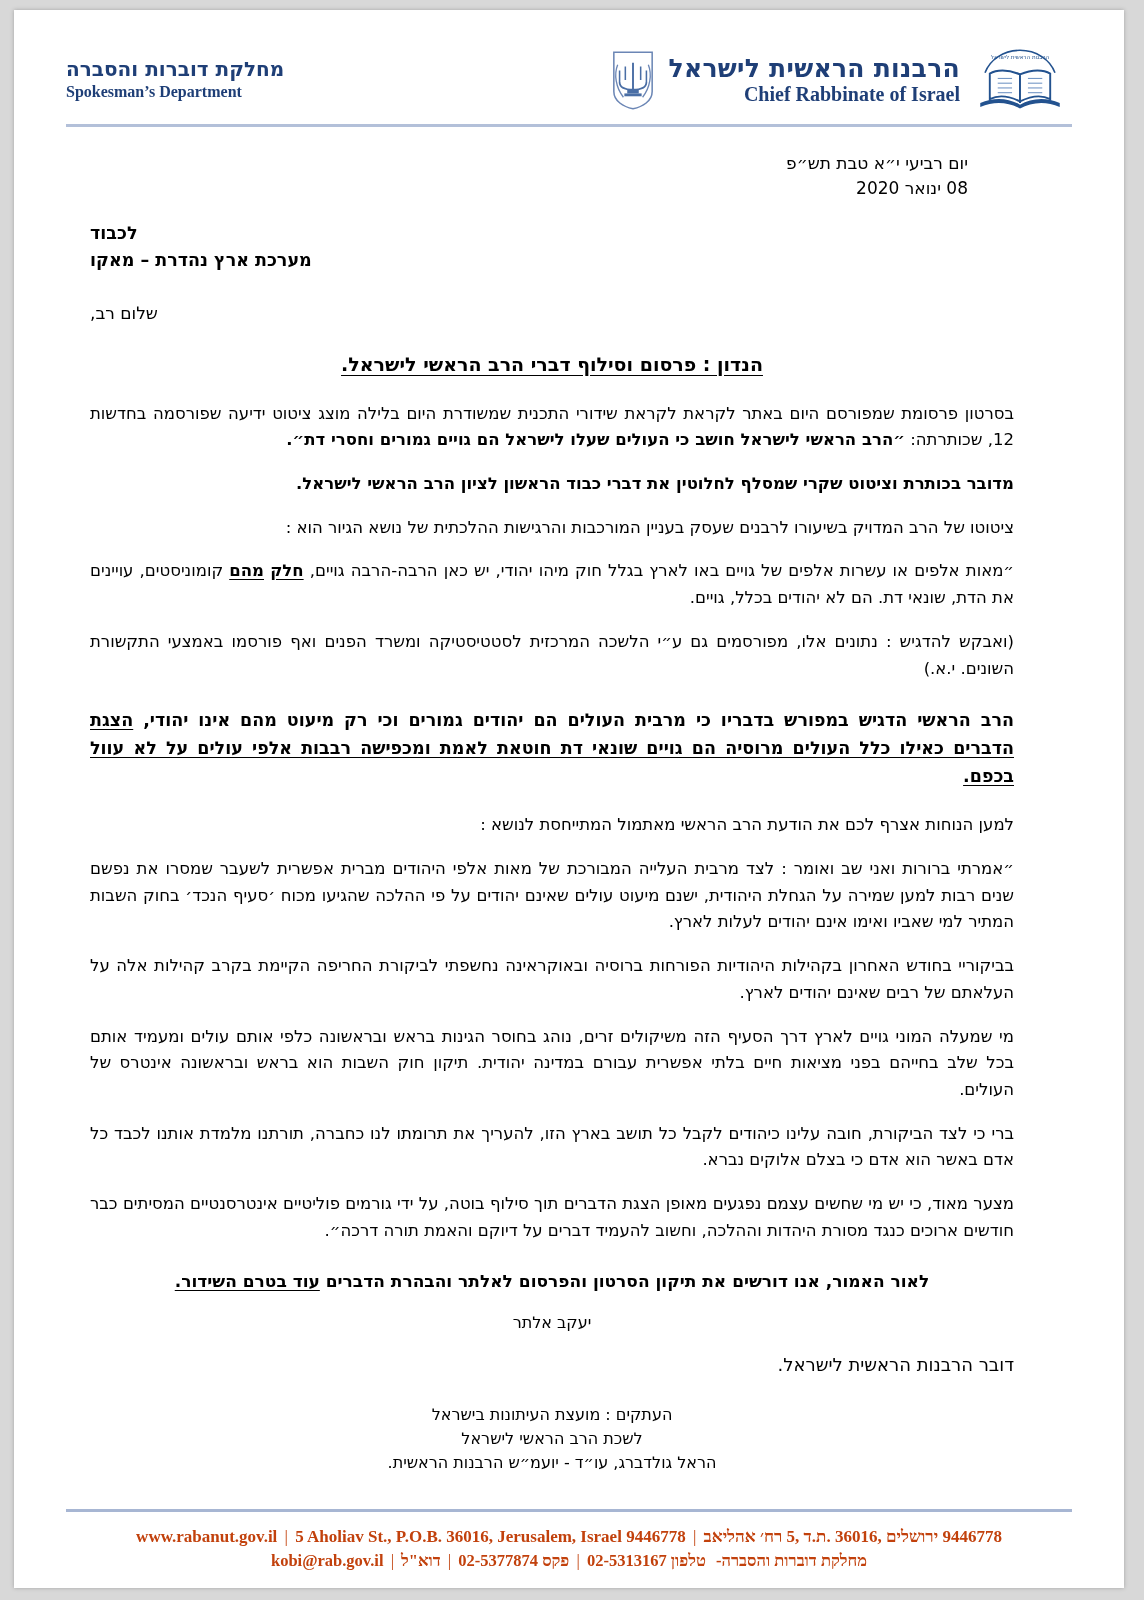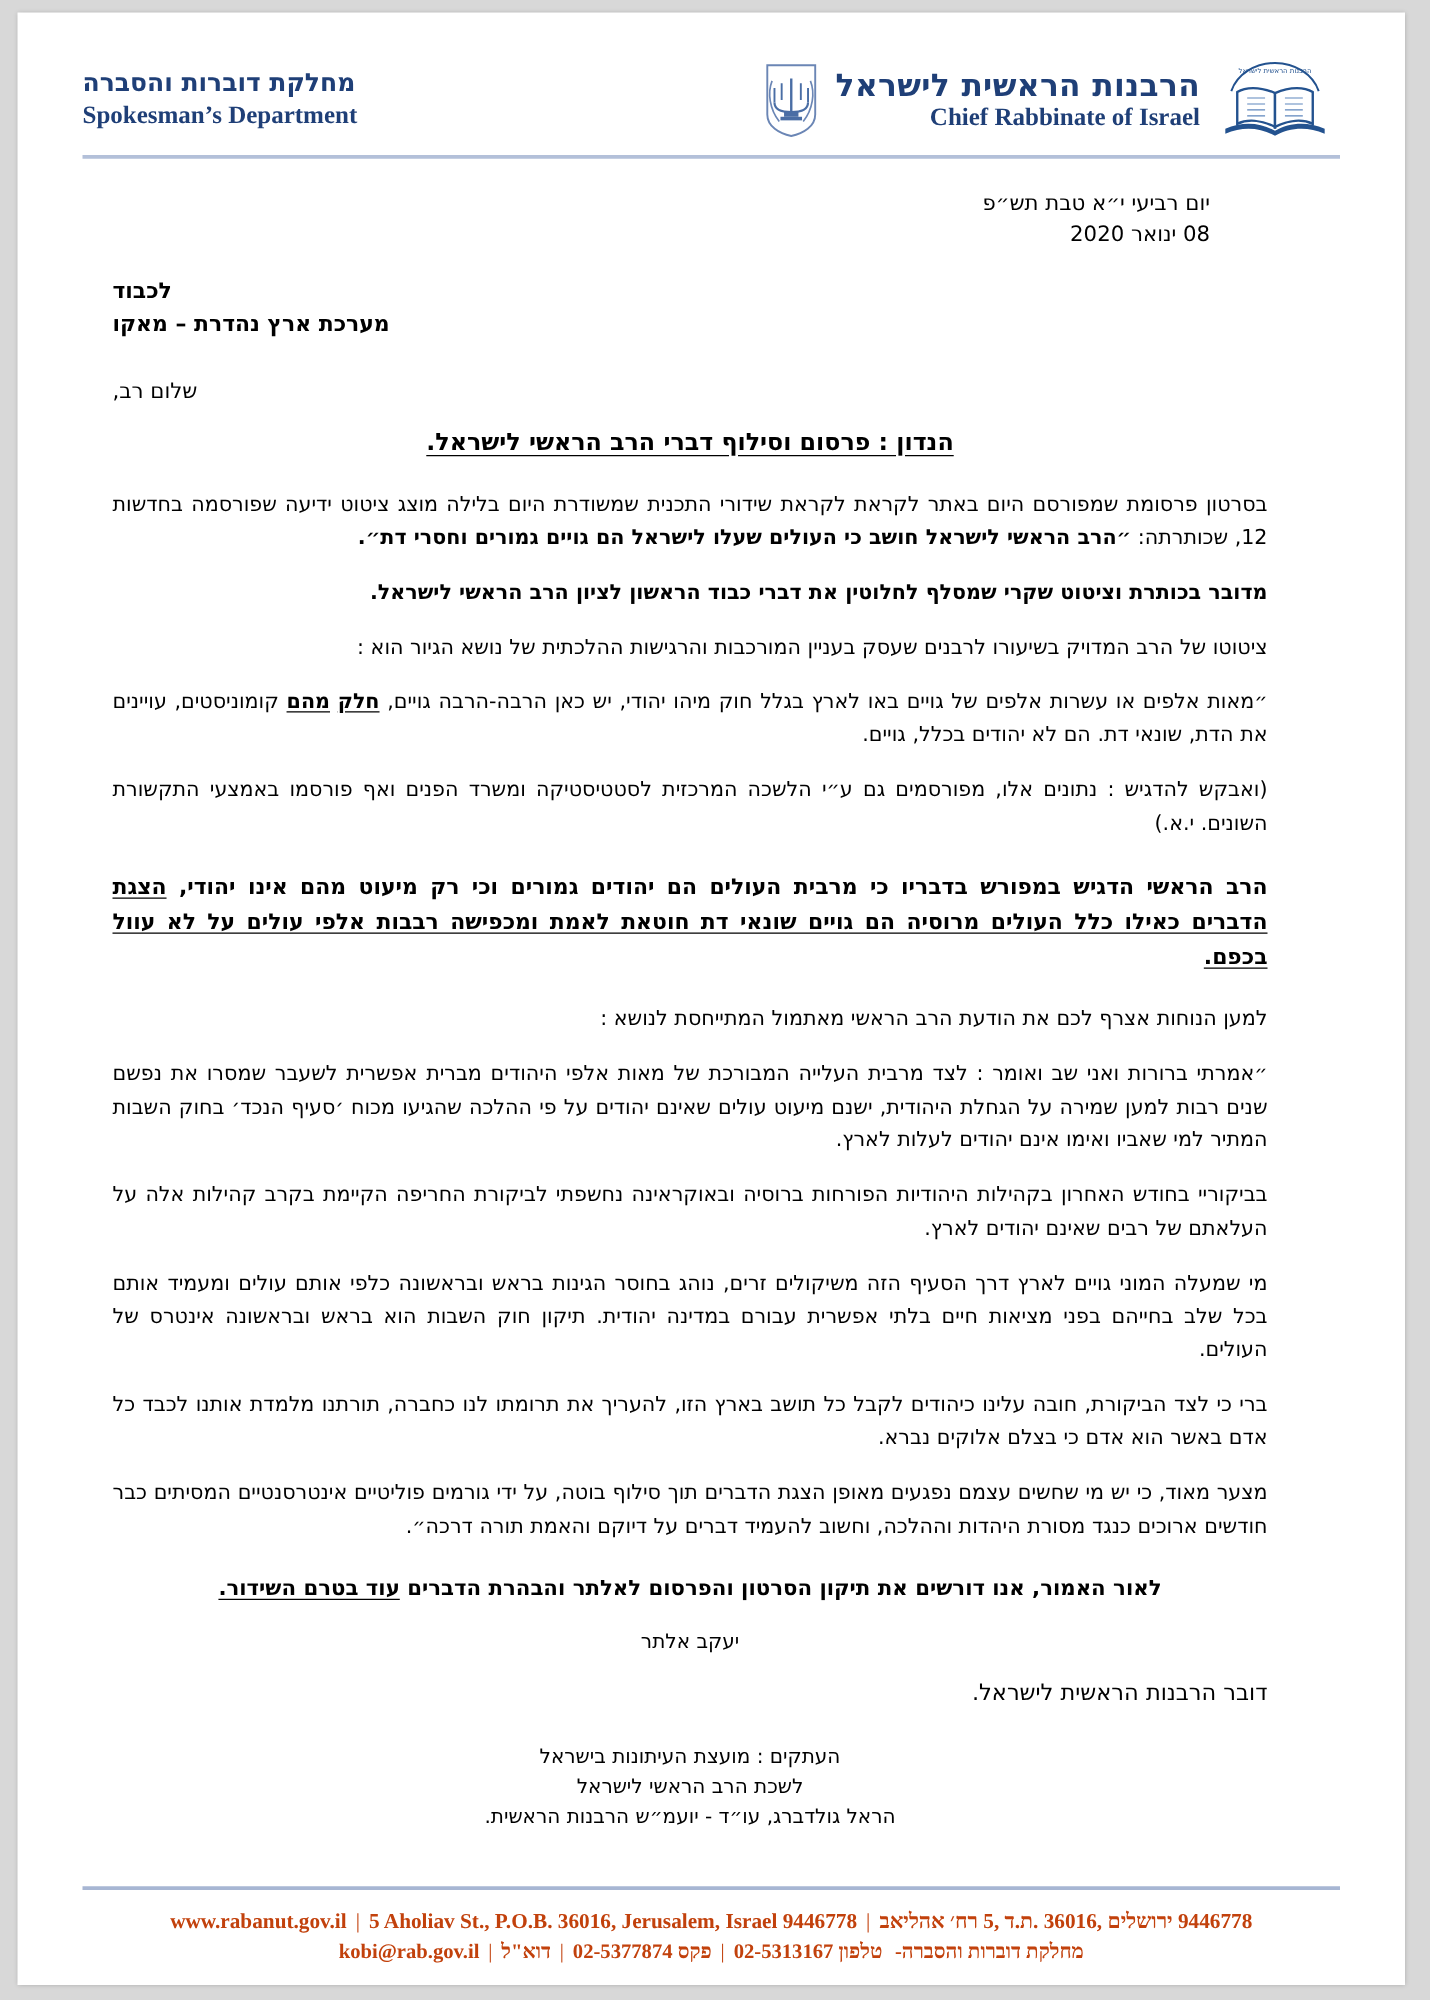--- a/index.html
+++ b/index.html
@@ -67,21 +67,21 @@
   }
   .dept-he {
     font-family: "DejaVu Sans", sans-serif;
     font-size: 20px;
     font-weight: 700;
     color: #1f3f77;
     white-space: nowrap;
   }
   .dept-en {
     font-family: "Liberation Serif", serif;
-    font-size: 20px;
+    font-size: 16px;
     font-weight: 700;
     color: #1f3f77;
     direction: ltr;
     white-space: nowrap;
     margin-top: 2px;
   }
   .rule-top {
     margin: 12px 52px 0 52px;
     height: 3px;
     background: #8a9ec4;
@@ -108,21 +108,21 @@
     text-align: left;
     font-size: 17.5px;
     font-weight: 700;
     line-height: 1.55;
   }
   .addressee div { white-space: nowrap; }
   .greeting {
     text-align: left;
     font-size: 17px;
     margin-top: 28px;
-    margin-bottom: 20px;
+    margin-bottom: 30px;
   }
   .subject {
     text-align: center;
     font-size: 19px;
     font-weight: 700;
     text-decoration: underline;
     text-underline-offset: 4px;
     margin: 12px 0 26px 0;
   }
   p.para {

